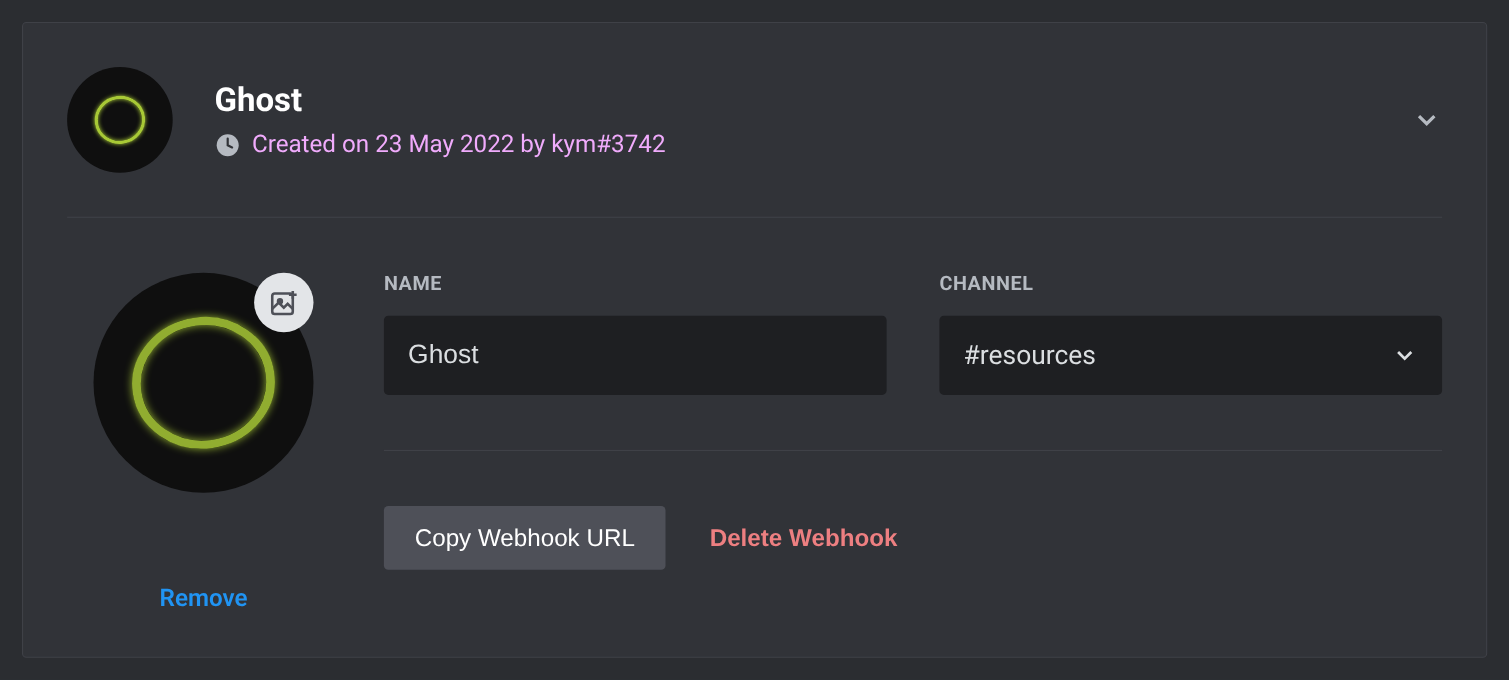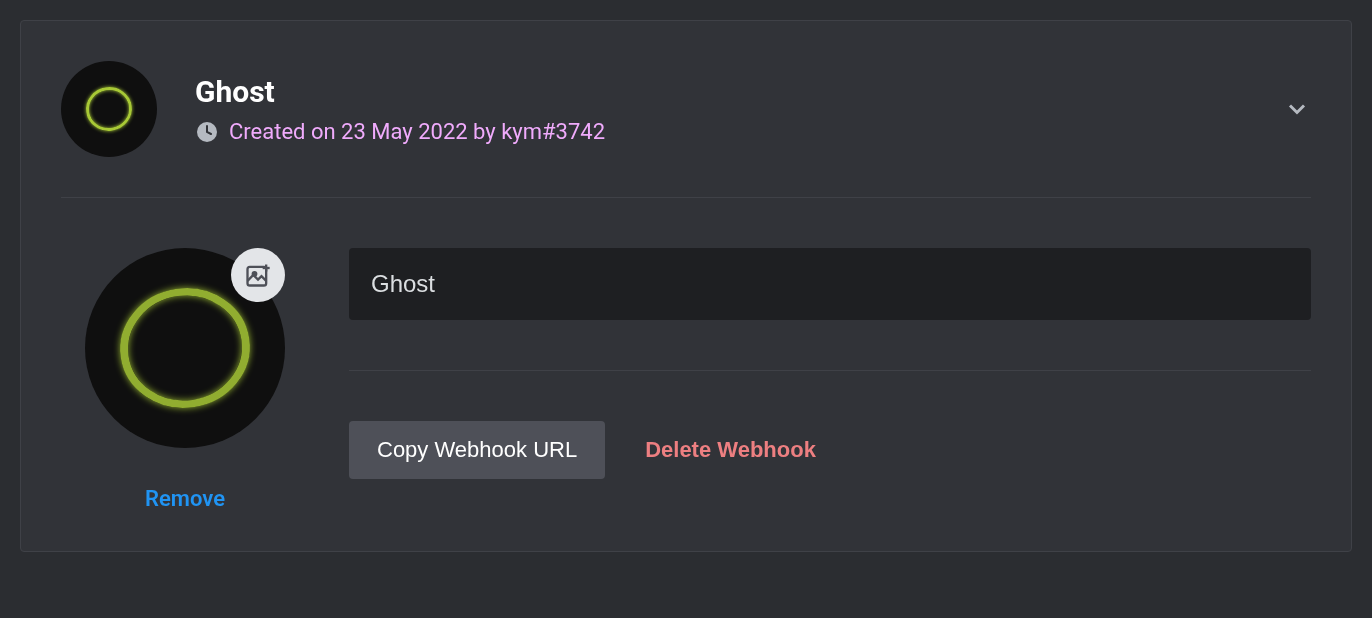--- a/index.html
+++ b/index.html
@@ -77,20 +77,21 @@
     .webhook-body {
       display: flex;
       padding: 50px 40px 40px 64px;
       gap: 64px;
     }
     .avatar-section {
       display: flex;
       flex-direction: column;
       align-items: center;
       flex-shrink: 0;
+      gap: 46px;
     }
     .webhook-avatar-large {
       width: 200px;
       height: 200px;
       border-radius: 50%;
       background: #0f0f0f;
       display: flex;
       align-items: center;
       justify-content: center;
       position: relative;
@@ -236,21 +237,31 @@
             <line x1="16" y1="6" x2="22" y2="6"></line>
           </svg>
         </div>
       </div>
       <div class="remove-link">Remove</div>
     </div>
 
     <div class="fields-section">
       <div class="fields-row">
         <div class="field-group">
+          <div class="field-label">NAME</div>
           <input class="field-input" type="text" value="Ghost" style="">
+        </div>
+        <div class="field-group">
+          <div class="field-label">CHANNEL</div>
+          <div class="field-select">
+            <span>#resources</span>
+            <svg width="24" height="24" viewBox="0 0 24 24" fill="none" stroke="#dbdee1" stroke-width="2.5">
+              <polyline points="6 9 12 15 18 9"></polyline>
+            </svg>
+          </div>
         </div>
       </div>
 
       <div class="body-divider"></div>
 
       <div class="actions-row">
         <button class="copy-button">Copy Webhook URL</button>
         <button class="delete-button">Delete Webhook</button>
       </div>
     </div>

